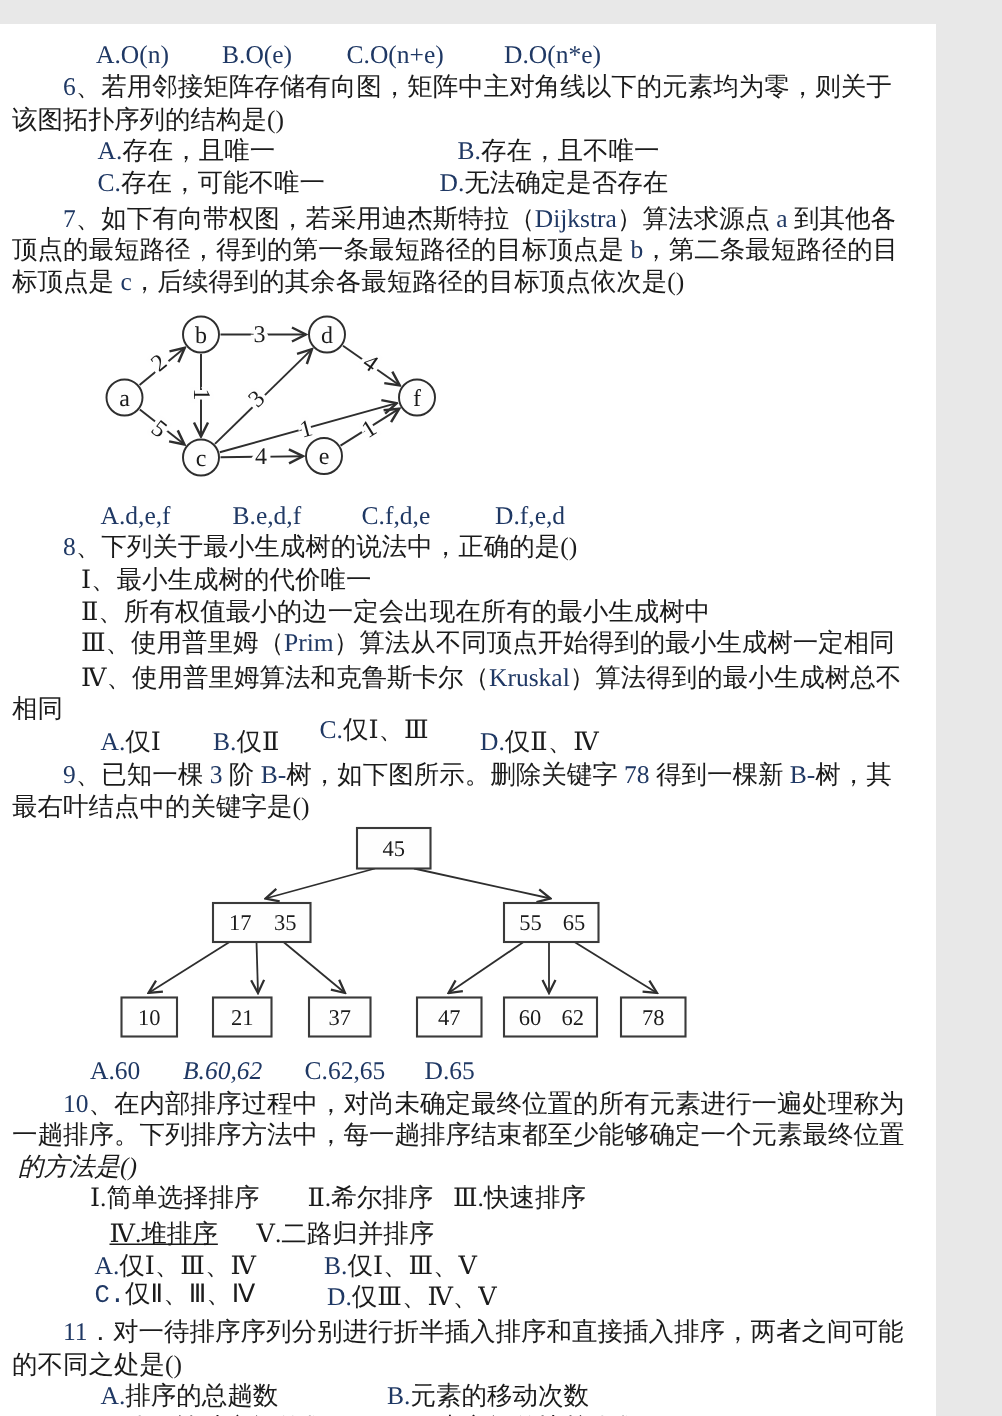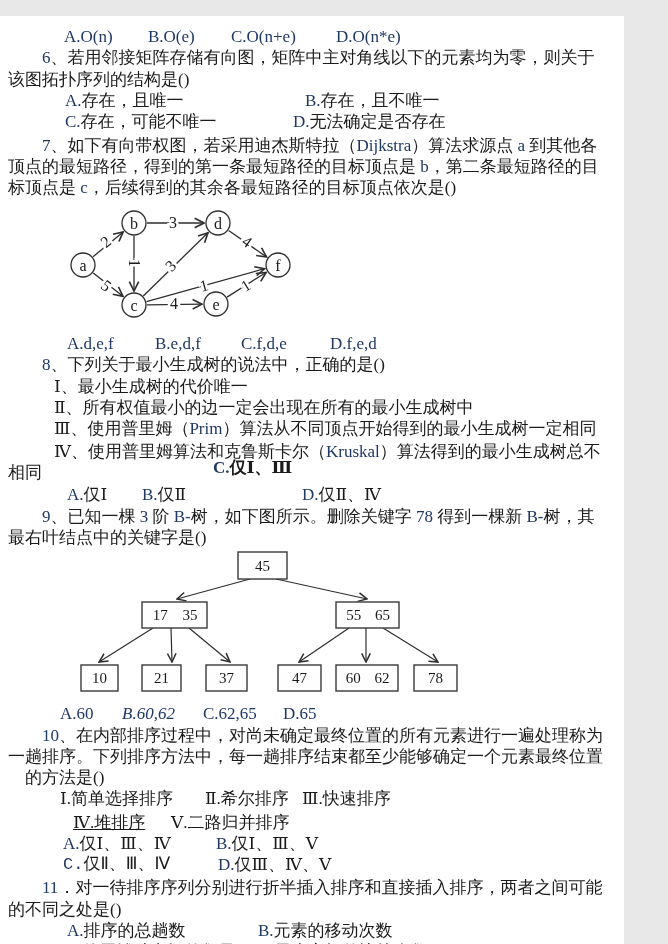--- a/index.html
+++ b/index.html
@@ -47,31 +47,31 @@
       <div class="run" style="left: 241px; top: 317px;"><span class="seg-lat">C.f,d,e</span></div>
       <div class="run" style="left: 330px; top: 317px;"><span class="seg-lat">D.f,e,d</span></div>
       <div class="run" style="left: 42px; top: 338px;"><span class="seg-lat">8</span><span class="seg-zh">、下列关于最小生成树的说法中，正确的是()</span></div>
       <div class="run" style="left: 54px; top: 360px;"><span class="seg-zh">Ⅰ、最小生成树的代价唯一</span></div>
       <div class="run" style="left: 54px; top: 381px;"><span class="seg-zh">Ⅱ、所有权值最小的边一定会出现在所有的最小生成树中</span></div>
       <div class="run" style="left: 54px; top: 402px;"><span class="seg-zh">Ⅲ、使用普里姆（</span><span class="seg-lat">Prim</span><span class="seg-zh">）算法从不同顶点开始得到的最小生成树一定相同</span></div>
       <div class="run" style="left: 54px; top: 425px;"><span class="seg-zh">Ⅳ、使用普里姆算法和克鲁斯卡尔（</span><span class="seg-lat">Kruskal</span><span class="seg-zh">）算法得到的最小生成树总不</span></div>
       <div class="run" style="left: 8px; top: 446px;"><span class="seg-zh">相同</span></div>
       <div class="run" style="left: 67px; top: 468px;"><span class="seg-lat">A.</span><span class="seg-zh">仅Ⅰ</span></div>
       <div class="run" style="left: 142px; top: 468px;"><span class="seg-lat">B.</span><span class="seg-zh">仅Ⅱ</span></div>
-      <div class="run" style="left: 213px; top: 441px; font-weight: bold;"><span class="seg-lat">C.</span><span class="seg-zh">仅Ⅰ、Ⅲ</span></div>
-      <div class="run" style="left: 302px; top: 468px;"><span class="seg-lat">D.</span><span class="seg-zh">仅Ⅱ、Ⅳ</span></div>
+      <div class="run" style="left: 213px; top: 460px;"><span class="seg-lat">C.</span><span class="seg-zh">仅Ⅰ、Ⅲ</span></div>
+      <div class="run" style="left: 320px; top: 468px;"><span class="seg-lat">D.</span><span class="seg-zh">仅Ⅱ、Ⅳ</span></div>
       <div class="run" style="left: 42px; top: 490px;"><span class="seg-lat">9</span><span class="seg-zh">、已知一棵 </span><span class="seg-lat">3</span><span class="seg-zh"> 阶 </span><span class="seg-lat">B-</span><span class="seg-zh">树，如下图所示。删除关键字 </span><span class="seg-lat">78</span><span class="seg-zh"> 得到一棵新 </span><span class="seg-lat">B-</span><span class="seg-zh">树，其</span></div>
       <div class="run" style="left: 8px; top: 511px;"><span class="seg-zh">最右叶结点中的关键字是()</span></div>
       <div class="run" style="left: 60px; top: 687px;"><span class="seg-lat">A.60</span></div>
       <div class="run" style="left: 122px; top: 687px; font-style: italic;"><span class="seg-lat">B.60,62</span></div>
       <div class="run" style="left: 203px; top: 687px;"><span class="seg-lat">C.62,65</span></div>
       <div class="run" style="left: 283px; top: 687px;"><span class="seg-lat">D.65</span></div>
       <div class="run" style="left: 42px; top: 709px;"><span class="seg-lat">10</span><span class="seg-zh">、在内部排序过程中，对尚未确定最终位置的所有元素进行一遍处理称为</span></div>
       <div class="run" style="left: 8px; top: 730px;"><span class="seg-zh">一趟排序。下列排序方法中，每一趟排序结束都至少能够确定一个元素最终位置</span></div>
-      <div class="run" style="left: 25px; top: 751px;"><span class="seg-zh">的方法是()</span></div>
+      <div class="run" style="left: 12px; top: 751px; font-style: italic;"><span class="seg-zh">的方法是()</span></div>
       <div class="run" style="left: 60px; top: 772px;"><span class="seg-zh">Ⅰ.简单选择排序</span></div>
       <div class="run" style="left: 205px; top: 772px;"><span class="seg-zh">Ⅱ.希尔排序</span></div>
       <div class="run" style="left: 302px; top: 772px;"><span class="seg-zh">Ⅲ.快速排序</span></div>
       <div class="run" style="left: 73px; top: 796px; text-decoration: underline;"><span class="seg-zh">Ⅳ.堆排序</span></div>
       <div class="run" style="left: 171px; top: 796px;"><span class="seg-zh">Ⅴ.二路归并排序</span></div>
       <div class="run" style="left: 63px; top: 817px;"><span class="seg-lat">A.</span><span class="seg-zh">仅Ⅰ、Ⅲ、Ⅳ</span></div>
       <div class="run" style="left: 216px; top: 817px;"><span class="seg-lat">B.</span><span class="seg-zh">仅Ⅰ、Ⅲ、Ⅴ</span></div>
       <div class="run" style="left: 63px; top: 838px; font-family: Liberation Mono, monospace;"><span class="seg-lat">C.</span><span class="seg-zh">仅Ⅱ、Ⅲ、Ⅳ</span></div>
       <div class="run" style="left: 218px; top: 838px;"><span class="seg-lat">D.</span><span class="seg-zh">仅Ⅲ、Ⅳ、Ⅴ</span></div>
       <div class="run" style="left: 42px; top: 861px;"><span class="seg-lat">11</span><span class="seg-zh">．对一待排序序列分别进行折半插入排序和直接插入排序，两者之间可能</span></div>

